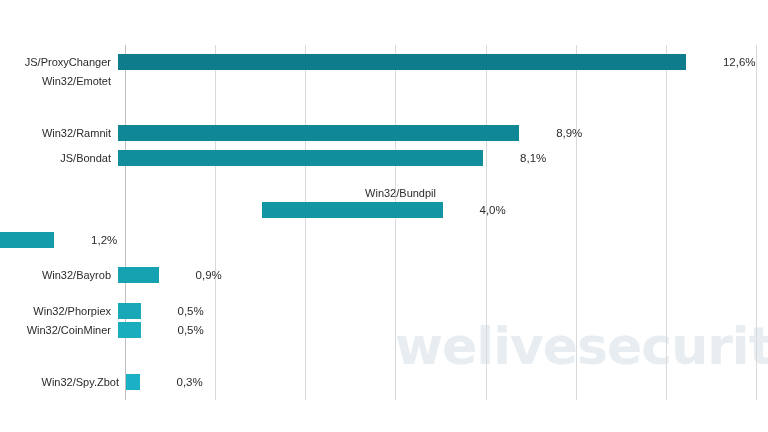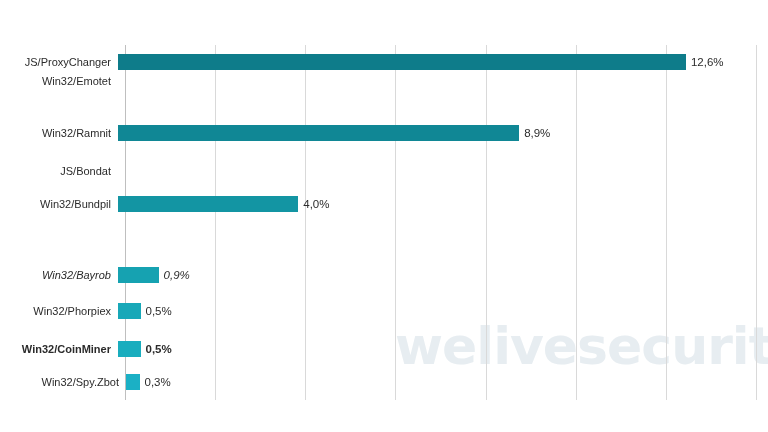--- a/index.html
+++ b/index.html
@@ -85,20 +85,21 @@
     white-space: nowrap;
     box-sizing: border-box;
   }
 
   .bar-wrap {
     position: relative;
     flex: 1;
     height: 34px;
     display: flex;
     align-items: center;
+    gap: 32px;
   }
 
   .bar {
     height: 16px;
     background: #0e7c8a;
   }
 
   .bar-value {
     font-size: 11.5px;
     color: #2b2b2b;
@@ -135,47 +136,55 @@
       <div class="bar-row" style="top: 19px;">
         <div class="cat-label">Win32/Emotet</div>
       </div>
       <div class="bar-row" style="top: 71px;">
         <div class="cat-label">Win32/Ramnit</div>
         <div class="bar-wrap">
           <div class="bar" style="width: 401.136px; background: rgb(16, 135, 149);"></div>
           <div class="bar-value">8,9%</div>
         </div>
       </div>
-      <div class="bar-row" style="top: 109px;">
+      <div class="bar-row" style="top: 96px; justify-content: flex-end;">
         <div class="cat-label">JS/Bondat</div>
+        <div class="bar-wrap">
+          <div class="bar" style="width: 365.079px; background: rgb(17, 142, 156);"></div>
+          <div class="bar-value">8,1%</div>
+        </div>
       </div>
-      <div class="bar-row" style="top: 142px;">
+      <div class="bar-row" style="top: 142px; flex-direction: column;">
         <div class="cat-label">Win32/Bundpil</div>
         <div class="bar-wrap">
           <div class="bar" style="width: 180.286px; background: rgb(19, 149, 163);"></div>
           <div class="bar-value">4,0%</div>
         </div>
       </div>
       <div class="bar-row" style="top: 177.5px;">
+        <div class="bar-wrap">
+          <div class="bar" style="width: 54.0857px; background: rgb(20, 156, 170);"></div>
+          <div class="bar-value">1,2%</div>
+        </div>
       </div>
-      <div class="bar-row" style="top: 213px; font-style: italic;">
+      <div class="bar-row" style="top: 213px;">
         <div class="cat-label">Win32/Bayrob</div>
         <div class="bar-wrap">
           <div class="bar" style="width: 40.5643px; background: rgb(22, 162, 177);"></div>
           <div class="bar-value">0,9%</div>
         </div>
       </div>
       <div class="bar-row" style="top: 248.5px;">
         <div class="cat-label">Win32/Phorpiex</div>
         <div class="bar-wrap">
           <div class="bar" style="width: 22.5357px; background: rgb(24, 168, 184);"></div>
           <div class="bar-value">0,5%</div>
         </div>
       </div>
-      <div class="bar-row" style="top: 287px; font-weight: bold;">
+      <div class="bar-row" style="top: 268px;">
         <div class="cat-label">Win32/CoinMiner</div>
         <div class="bar-wrap">
           <div class="bar" style="width: 22.5357px; background: rgb(25, 173, 190);"></div>
           <div class="bar-value">0,5%</div>
         </div>
       </div>
       <div class="bar-row" style="top: 319.5px; padding-left: 8px;">
         <div class="cat-label">Win32/Spy.Zbot</div>
         <div class="bar-wrap">
           <div class="bar" style="width: 13.5214px; background: rgb(27, 176, 197);"></div>

